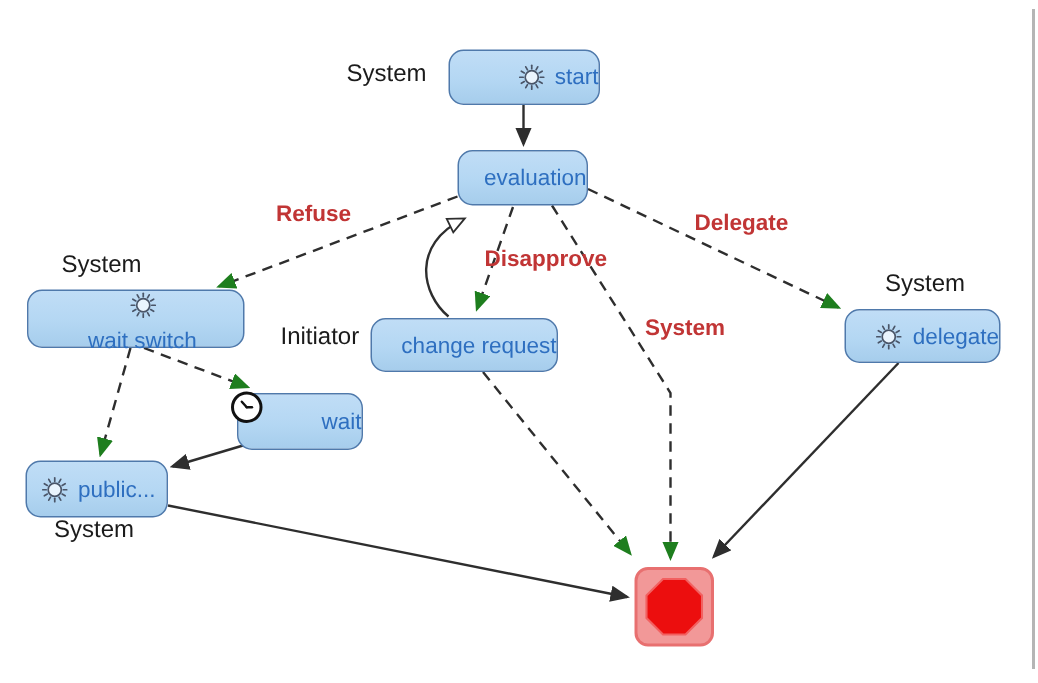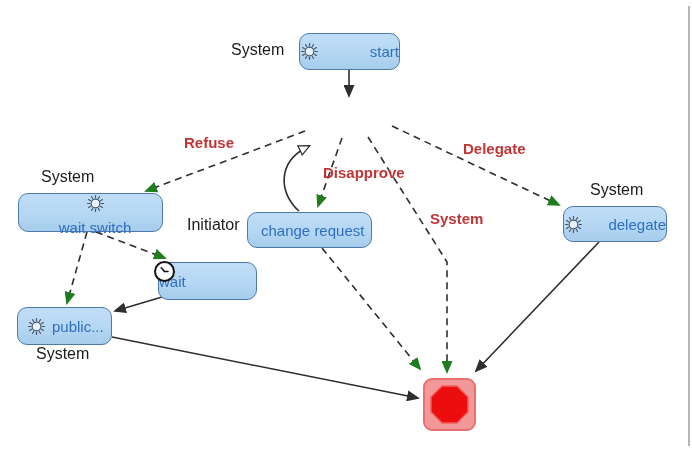--- a/index.html
+++ b/index.html
@@ -23,21 +23,21 @@
   #edge-layer{position:absolute;left:0;top:0;width:692px;height:455px;z-index:1;}
   .edge{fill:none;stroke:var(--line);stroke-width:1.6px;}
   .edge.dashed{stroke-dasharray:7 5;}
   .mk-black{fill:var(--line);stroke:none;}
   .mk-green{fill:var(--green-arrow);stroke:none;}
   .mk-open{fill:#ffffff;stroke:var(--line);stroke-width:1.2px;}
   .node{
     position:absolute;z-index:2;box-sizing:border-box;
     background:linear-gradient(180deg,#c0ddf6 0%,var(--node-fill) 55%,#a6cdec 100%);
     border:1.6px solid var(--node-border);border-radius:10px;
-    display:flex;align-items:center;justify-content:space-between;gap:6px;
+    display:flex;align-items:center;justify-content:flex-end;gap:6px;
     color:var(--node-text);font-size:15px;
   }
   .node .node-label{white-space:nowrap;}
   .node.left-align{justify-content:flex-start;padding-left:9px;}
   .icon-gear{display:flex;align-items:center;}
   .lane-label{
     position:absolute;z-index:2;color:var(--lane-text);font-size:16px;white-space:nowrap;
   }
   .edge-label{
     position:absolute;z-index:3;color:var(--edge-label);font-size:15px;font-weight:600;white-space:nowrap;
@@ -114,20 +114,23 @@
           <line x1="7" y1="4.8" x2="5.8" y2="2.7"></line>
             <line x1="10" y1="4" x2="10" y2="1.6"></line>
           <line x1="13" y1="4.8" x2="14.2" y2="2.7"></line>
             <line x1="15.2" y1="7" x2="17.3" y2="5.8"></line>
         </g>
       </svg>
     </span>
     <span class="node-label">start</span>
   </div>
 
+  <div class="node" style="left:305px;top:100px;width:87px;height:37px;">
+    <span class="node-label">evaluation</span>
+  </div>
 
   <div class="node left-align" style="left:18px;top:193px;width:145px;height:39px;flex-direction:column;">
     <span class="icon-gear">
       <svg width="19" height="19" viewBox="0 0 20 20">
         <g stroke="#4a5568" stroke-width="1.2" stroke-linecap="round">
           <circle cx="10" cy="10" r="4.6" fill="#eaf4fd"></circle>
           <line x1="16" y1="10" x2="18.4" y2="10"></line>
             <line x1="15.2" y1="13" x2="17.3" y2="14.2"></line>
           <line x1="13" y1="15.2" x2="14.2" y2="17.3"></line>
             <line x1="10" y1="16" x2="10" y2="18.4"></line>
@@ -165,21 +168,21 @@
           <line x1="7" y1="4.8" x2="5.8" y2="2.7"></line>
             <line x1="10" y1="4" x2="10" y2="1.6"></line>
           <line x1="13" y1="4.8" x2="14.2" y2="2.7"></line>
             <line x1="15.2" y1="7" x2="17.3" y2="5.8"></line>
         </g>
       </svg>
     </span>
     <span class="node-label">delegate</span>
   </div>
 
-  <div class="node" style="left:158px;top:262px;width:99px;height:38px;">
+  <div class="node" style="left:158px;top:262px;width:84px;height:38px;">
     <div id="clock-badge">
       <svg width="17" height="17" viewBox="0 0 17 17">
         <g stroke="#111" stroke-width="1.6" stroke-linecap="round">
           <line x1="8.5" y1="8.5" x2="5.2" y2="4.8"></line>
           <line x1="8.5" y1="8.5" x2="12" y2="8.5"></line>
         </g>
       </svg>
     </div>
     <span class="node-label">wait</span>
   </div>

